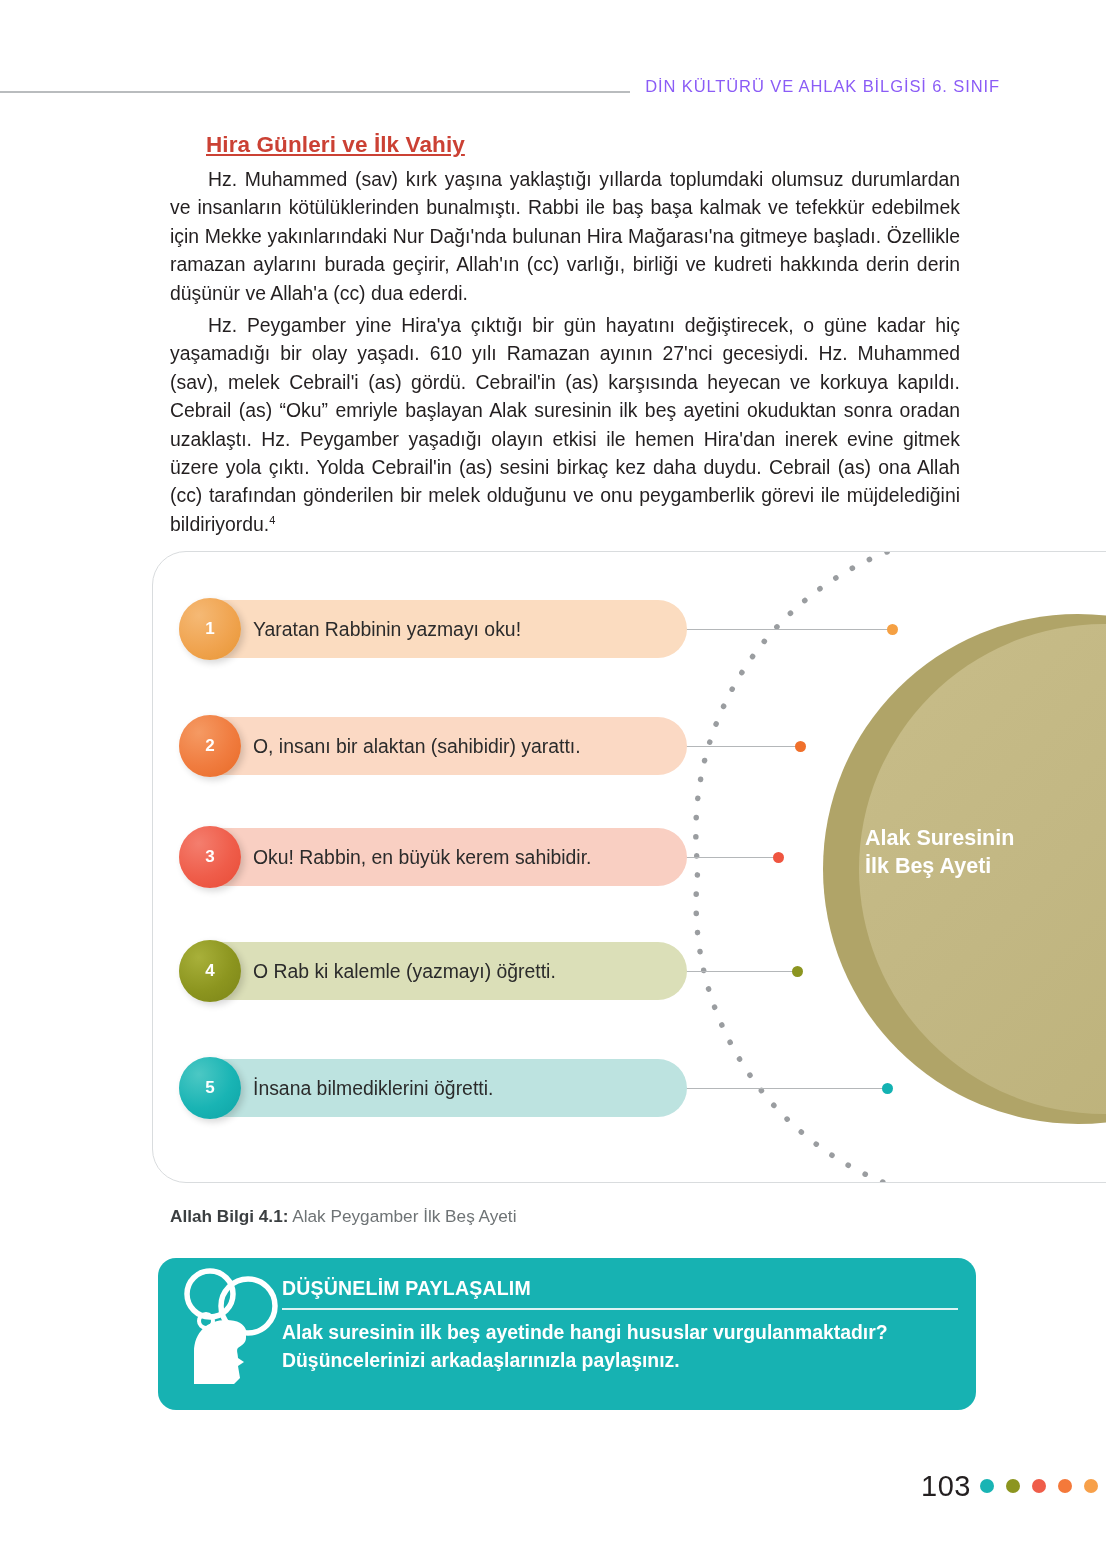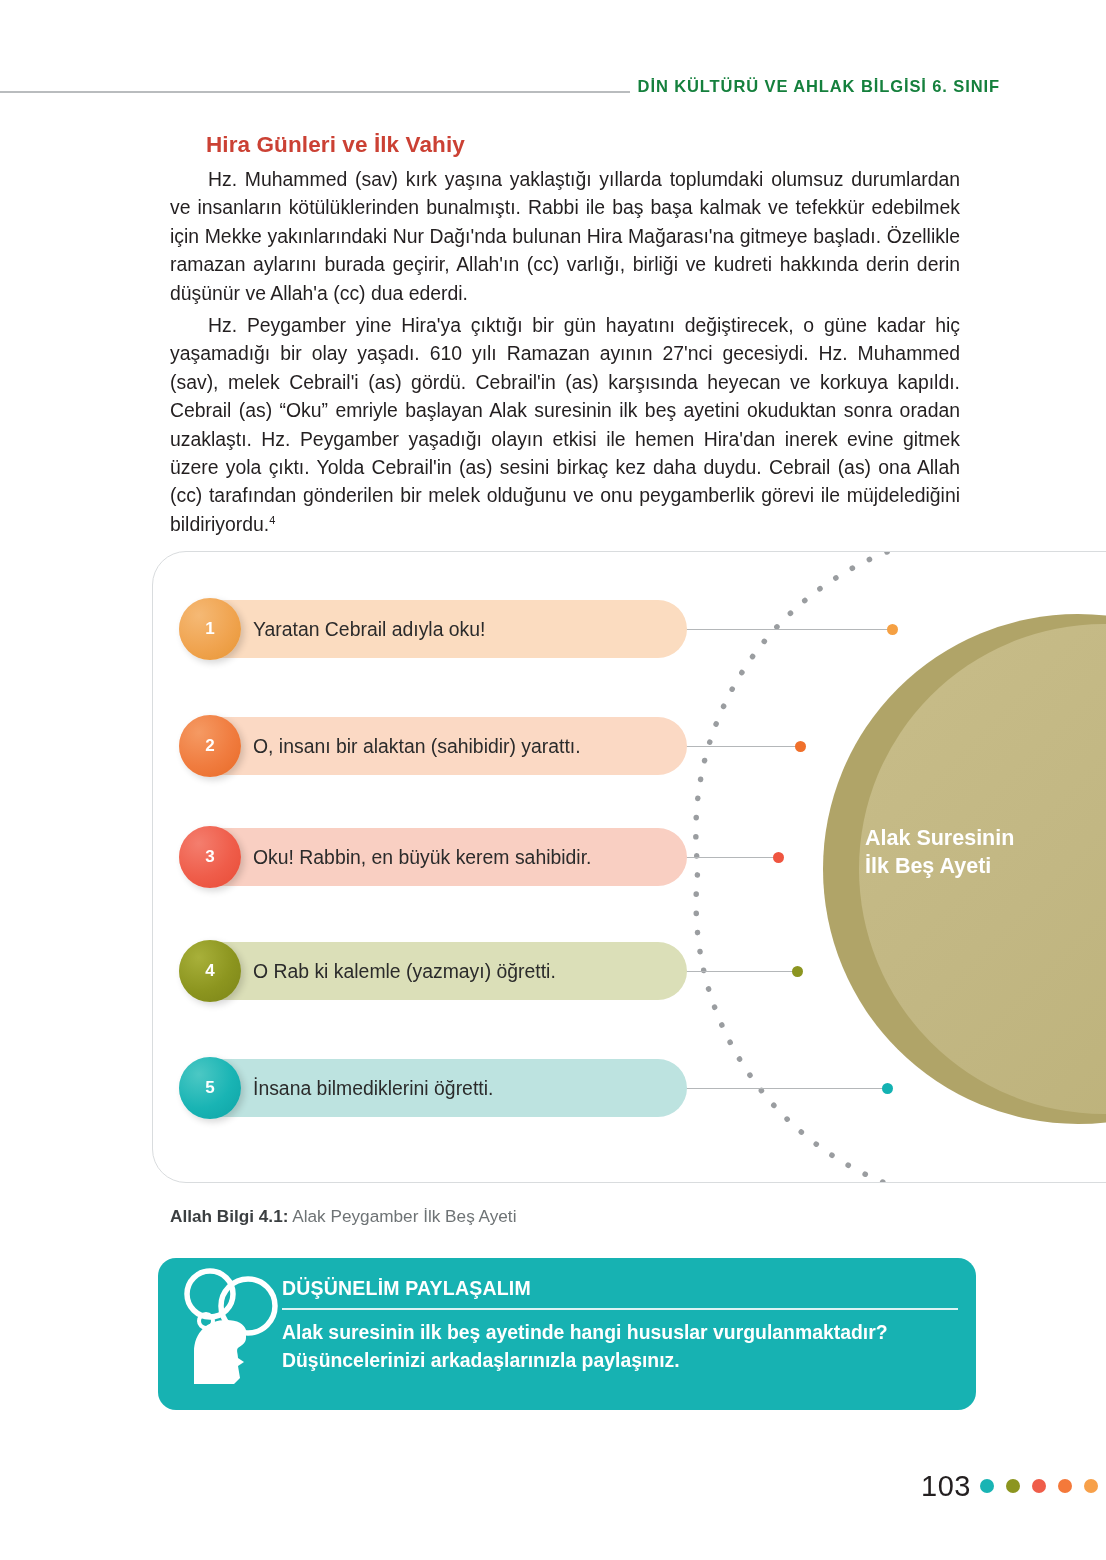--- a/index.html
+++ b/index.html
@@ -31,38 +31,39 @@
     width: 630px;
     height: 1.6px;
     background: #b9bcbe;
   }
   .header-title {
     position: absolute;
     right: 106px;
     top: 7px;
     font-size: 16.5px;
     letter-spacing: 0.9px;
-    color: #15803d;
-    font-weight: 700;
+    color: #8b5cf6;
+    font-weight: 400;
     white-space: nowrap;
   }
 
   
   .content {
     position: absolute;
     left: 170px;
     top: 132px;
     width: 790px;
   }
   .section-title {
     color: #cb4134;
     font-size: 22.5px;
     font-weight: bold;
     margin: 0 0 7px 36px;
     letter-spacing: 0.1px;
+    text-decoration: underline;
   }
   p.para {
     margin: 0 0 4px 0;
     font-size: 19.4px;
     line-height: 28.4px;
     text-align: justify;
     text-justify: inter-word;
     color: #231f20;
     text-indent: 38px;
     hyphens: manual;
@@ -309,21 +310,21 @@
 
     <div class="end-dot" style="top:72px;left:734px;background:#f5a043;"></div>
     <div class="end-dot" style="top:189px;left:642px;background:#f0702b;"></div>
     <div class="end-dot" style="top:300px;left:620px;background:#ef5540;"></div>
     <div class="end-dot" style="top:414px;left:639px;background:#8c9520;"></div>
     <div class="end-dot" style="top:531px;left:729px;background:#13b2b2;"></div>
 
     <div class="row" style="top:48px;">
       <div class="bar" style="background:#fbdcc0;"></div>
       <div class="num" style="background:radial-gradient(circle at 32% 28%, #f5b975 0%, #f0a450 55%, #e79533 100%);">1</div>
-      <div class="row-text">Yaratan Cebrail adıyla oku!</div>
+      <div class="row-text">Yaratan Rabbinin yazmayı oku!</div>
     </div>
 
     <div class="row" style="top:165px;">
       <div class="bar" style="background:#fbd9c4;"></div>
       <div class="num" style="background:radial-gradient(circle at 32% 28%, #f59a63 0%, #f07c3f 55%, #e86a26 100%);">2</div>
       <div class="row-text">O, insanı bir alaktan (sahibidir) yarattı.</div>
     </div>
 
     <div class="row" style="top:276px;">
       <div class="bar" style="background:#f9cfc2;"></div>

